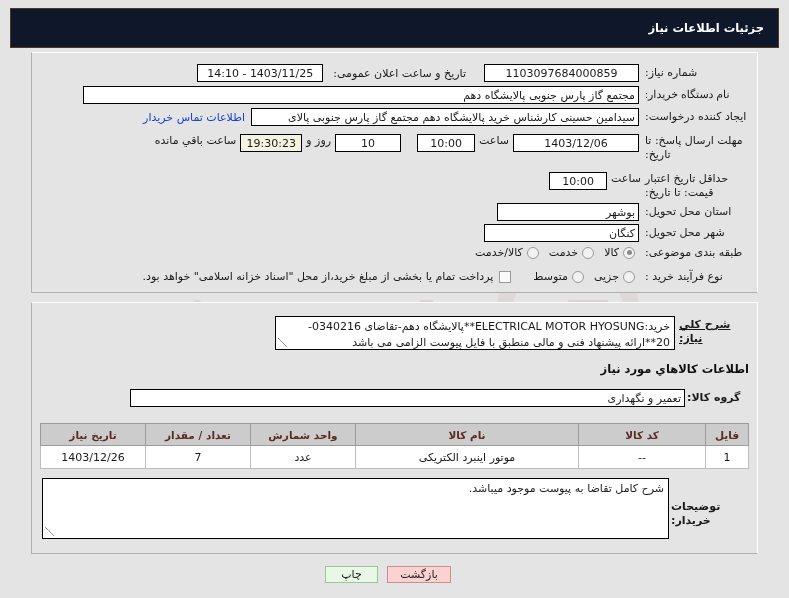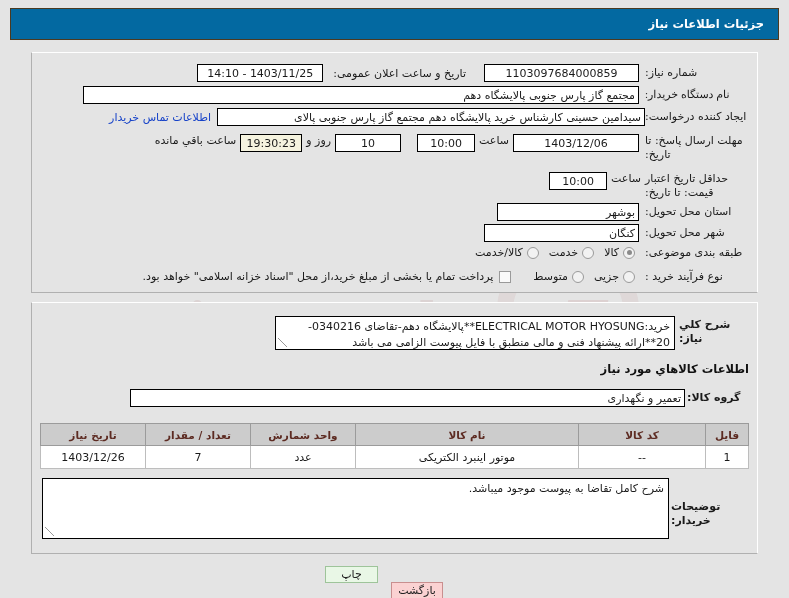--- a/index.html
+++ b/index.html
@@ -17,22 +17,22 @@
     background: #e4e4e4;
     direction: rtl;
   }
 
   
   .titlebar {
     position: absolute;
     top: 8px;
     right: 10px;
     left: 10px;
-    height: 32px;
-    background: #0369a1;
+    height: 40px;
+    background: #0f172a;
     border: 1px solid #4b3a20;
     box-sizing: border-box;
     display: flex;
     align-items: center;
     justify-content: flex-start;
     padding: 0 14px;
   }
   .titlebar .ttl {
     color: #ffffff;
     font-size: 11.5px;
@@ -274,21 +274,21 @@
     <span class="fld center" style="width:126px; margin-right:6px;">1403/11/25 - 14:10</span>
   </div>
 
   <div class="frow" style="top:86px; right:40px;">
     <span class="lbl" style="width:104px;font-family:Liberation Serif, serif;">نام دستگاه خریدار:</span>
     <span class="fld start" style="width:556px; margin-right:6px;">مجتمع گاز پارس جنوبی  پالایشگاه دهم</span>
   </div>
 
   <div class="frow" style="top:108px; right:40px;">
     <span class="lbl" style="width:104px;">ایجاد کننده درخواست:</span>
-    <span class="fld start" style="width:428px; ">سیدامین حسینی کارشناس خرید پالایشگاه دهم  مجتمع گاز پارس جنوبی  پالای</span>
+    <span class="fld start" style="width:388px; margin-right:6px;">سیدامین حسینی کارشناس خرید پالایشگاه دهم  مجتمع گاز پارس جنوبی  پالای</span>
     <a class="link" style="margin-right:6px;margin-left:26px;" href="#">اطلاعات تماس خریدار</a>
   </div>
 
   <div class="frow" style="top:134px; right:40px; align-items:flex-start;">
     <span class="lbl" style="width:104px; display:block;">مهلت ارسال پاسخ: تا تاریخ:</span>
     <span class="fld center" style="width:126px; margin-right:6px;">1403/12/06</span>
     <span class="inline-txt">ساعت</span>
     <span class="fld center" style="width:58px;">10:00</span>
     <span class="fld center" style="width:66px; margin-right:16px;">10</span>
     <span class="inline-txt">روز و</span>
@@ -332,21 +332,21 @@
       <span class="radio"></span>
       <span class="rlabel">متوسط</span>
       <span class="chk" style="margin-right:12px;"></span>
       <span class="rlabel" style="margin-right:6px;">پرداخت تمام یا بخشی از مبلغ خرید،از محل "اسناد خزانه اسلامی" خواهد بود.</span>
     </span>
   </div>
 
   <div class="panel panel-2"></div>
 
   <div class="frow" style="top:316px; right:40px; align-items:flex-start;">
-    <span class="lbl lbl-b" style="width:70px; display:block; padding-top:2px;">شرح كلي نياز:</span>
+    <span class="lbl lbl-b" style="width:70px; display:block; padding-top:2px;text-decoration:underline;">شرح كلي نياز:</span>
     <span class="tarea" style="width:400px; height:34px; margin-right:4px;margin-left:36px;">خرید:ELECTRICAL MOTOR HYOSUNG**پالایشگاه دهم-تقاضای 0340216-20**ارائه پیشنهاد فنی و مالی منطبق با فایل پیوست الزامی می باشد</span>
   </div>
 
   <div class="sect" style="top:362px; right:40px;">اطلاعات كالاهاي مورد نياز</div>
 
   <div class="frow" style="top:389px; right:40px;">
     <span class="lbl lbl-b" style="width:62px;">گروه کالا:</span>
     <span class="fld start" style="width:555px; margin-right:2px;">تعمیر و نگهداری</span>
   </div>
 
@@ -371,16 +371,16 @@
         <td>1403/12/26</td>
       </tr>
     </tbody>
   </table>
 
   <div class="frow" style="top:478px; right:40px; align-items:flex-start;">
     <span class="lbl lbl-b" style="width:78px; display:block; padding-top:22px;">توضیحات خریدار:</span>
     <span class="tarea" style="width:627px; height:61px; margin-right:2px;">شرح کامل تقاضا به پیوست موجود میباشد.</span>
   </div>
 
-  <button class="btn btn-back" style="top:566px; right:346px; width:52px;margin-top:16px;">بازگشت</button>
+  <button class="btn btn-back" style="top:566px; right:338px; width:64px;">بازگشت</button>
   <button class="btn btn-print" style="top:566px; right:411px; width:53px;">چاپ</button>
 
 </div>
 
 </body></html>

